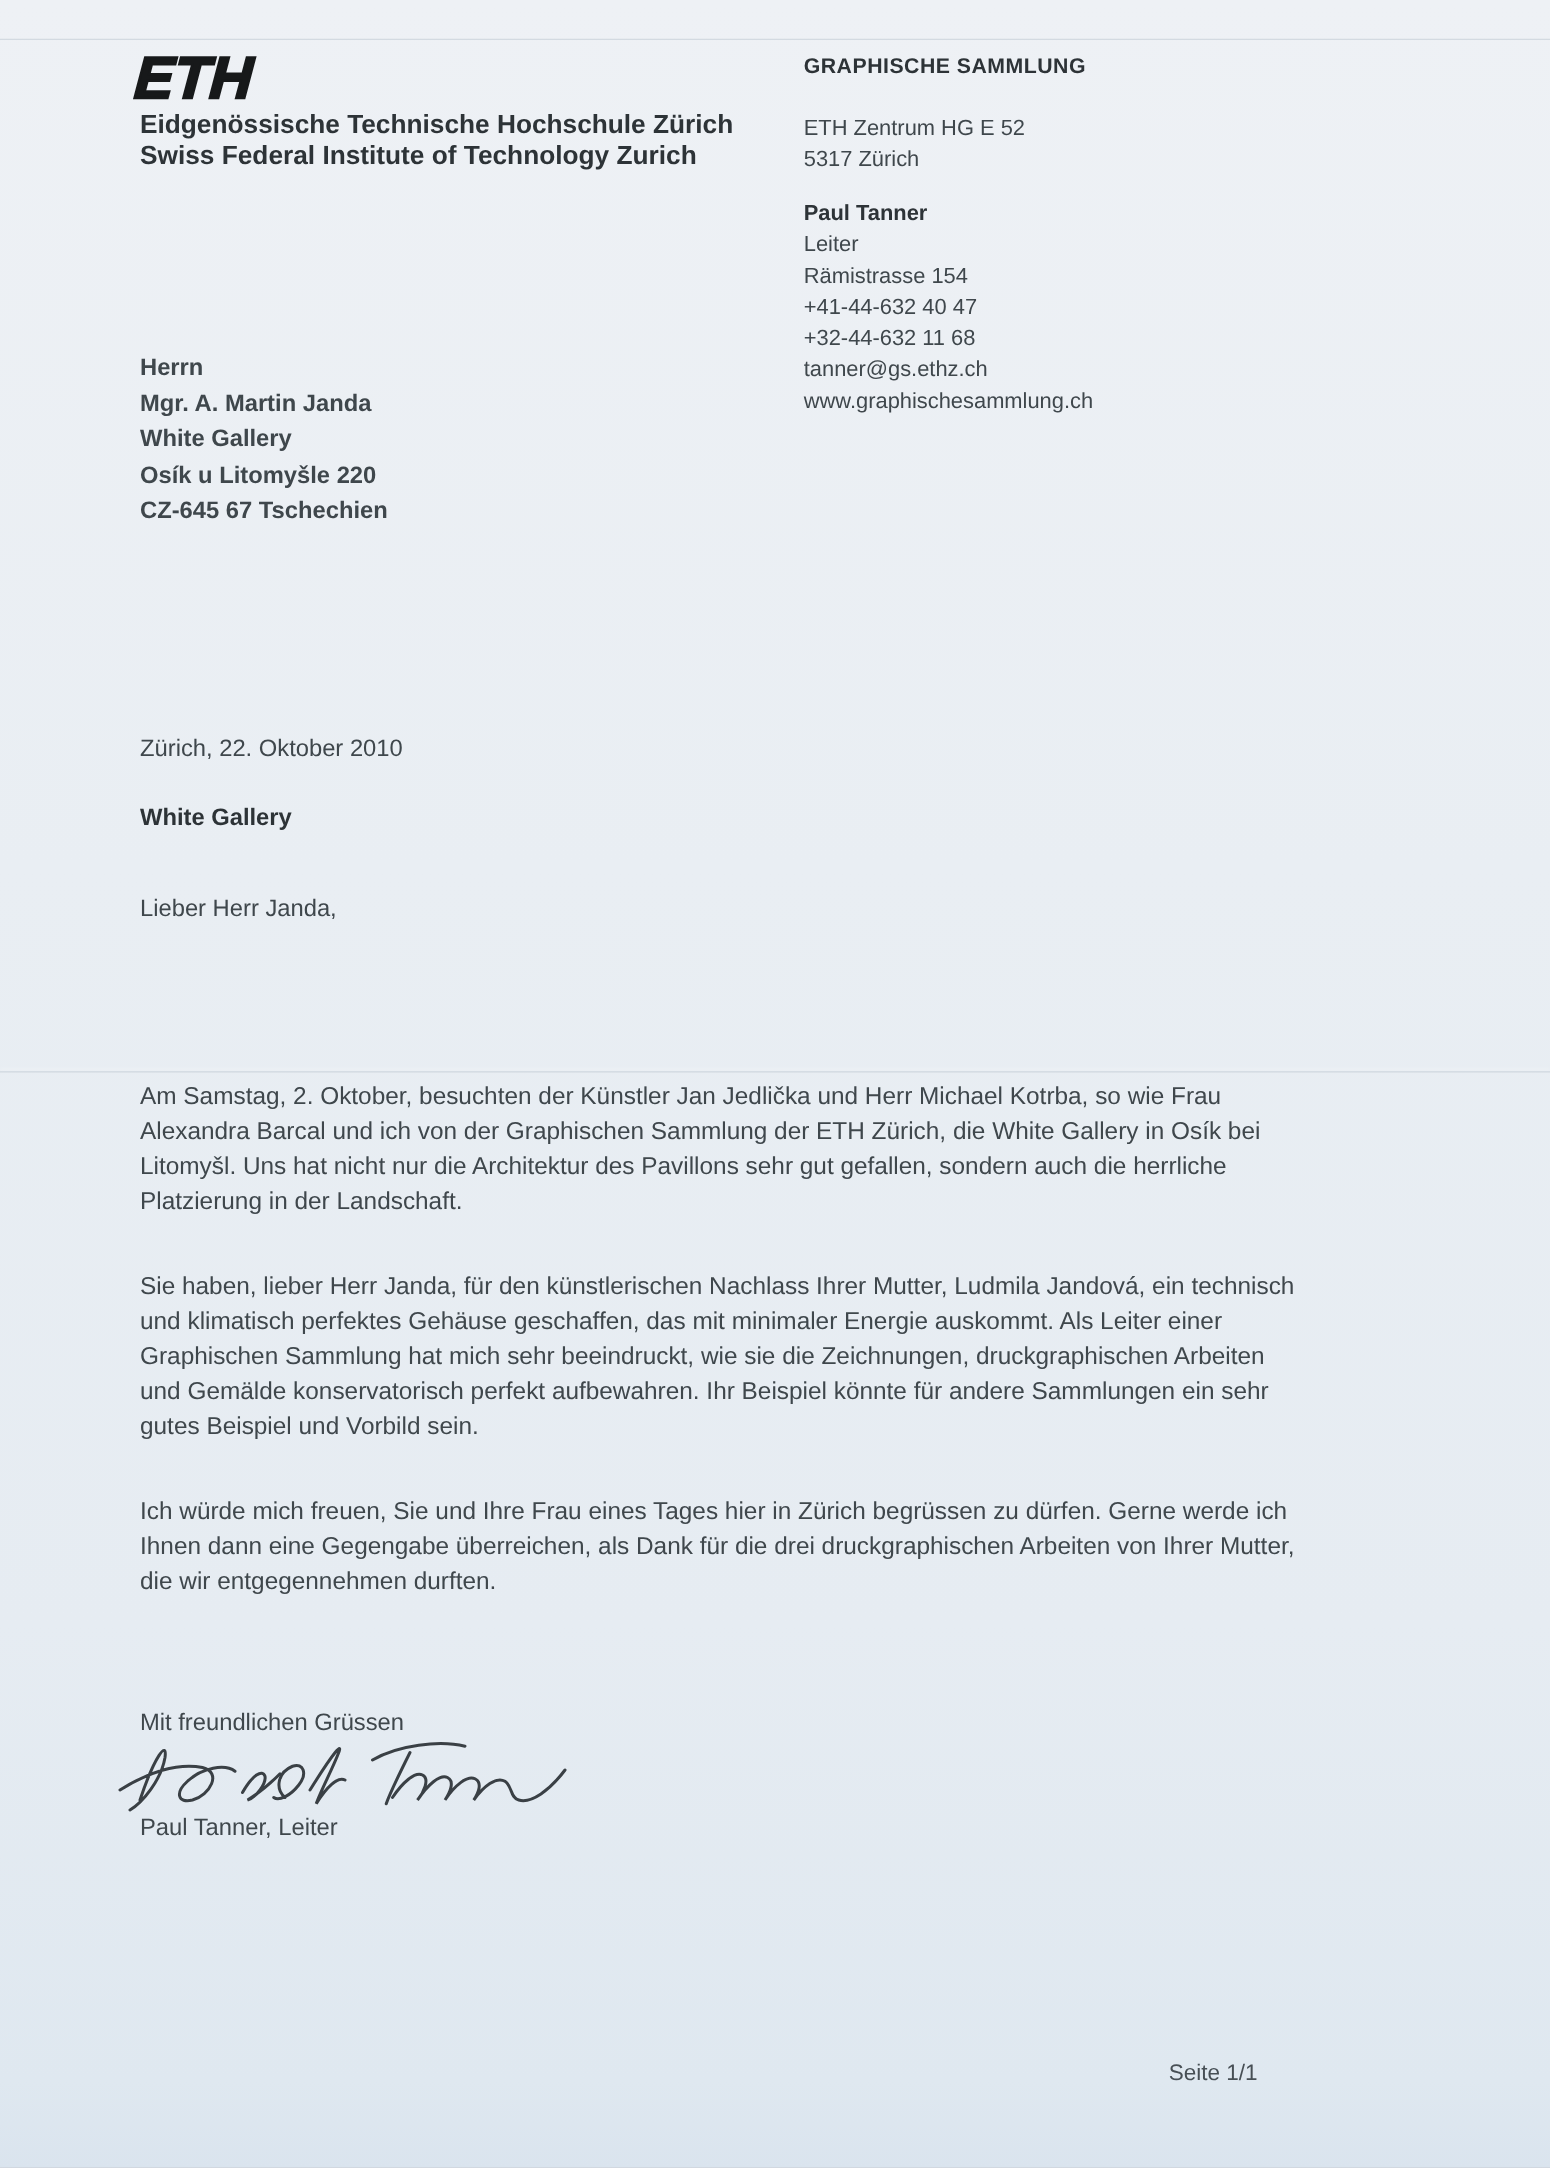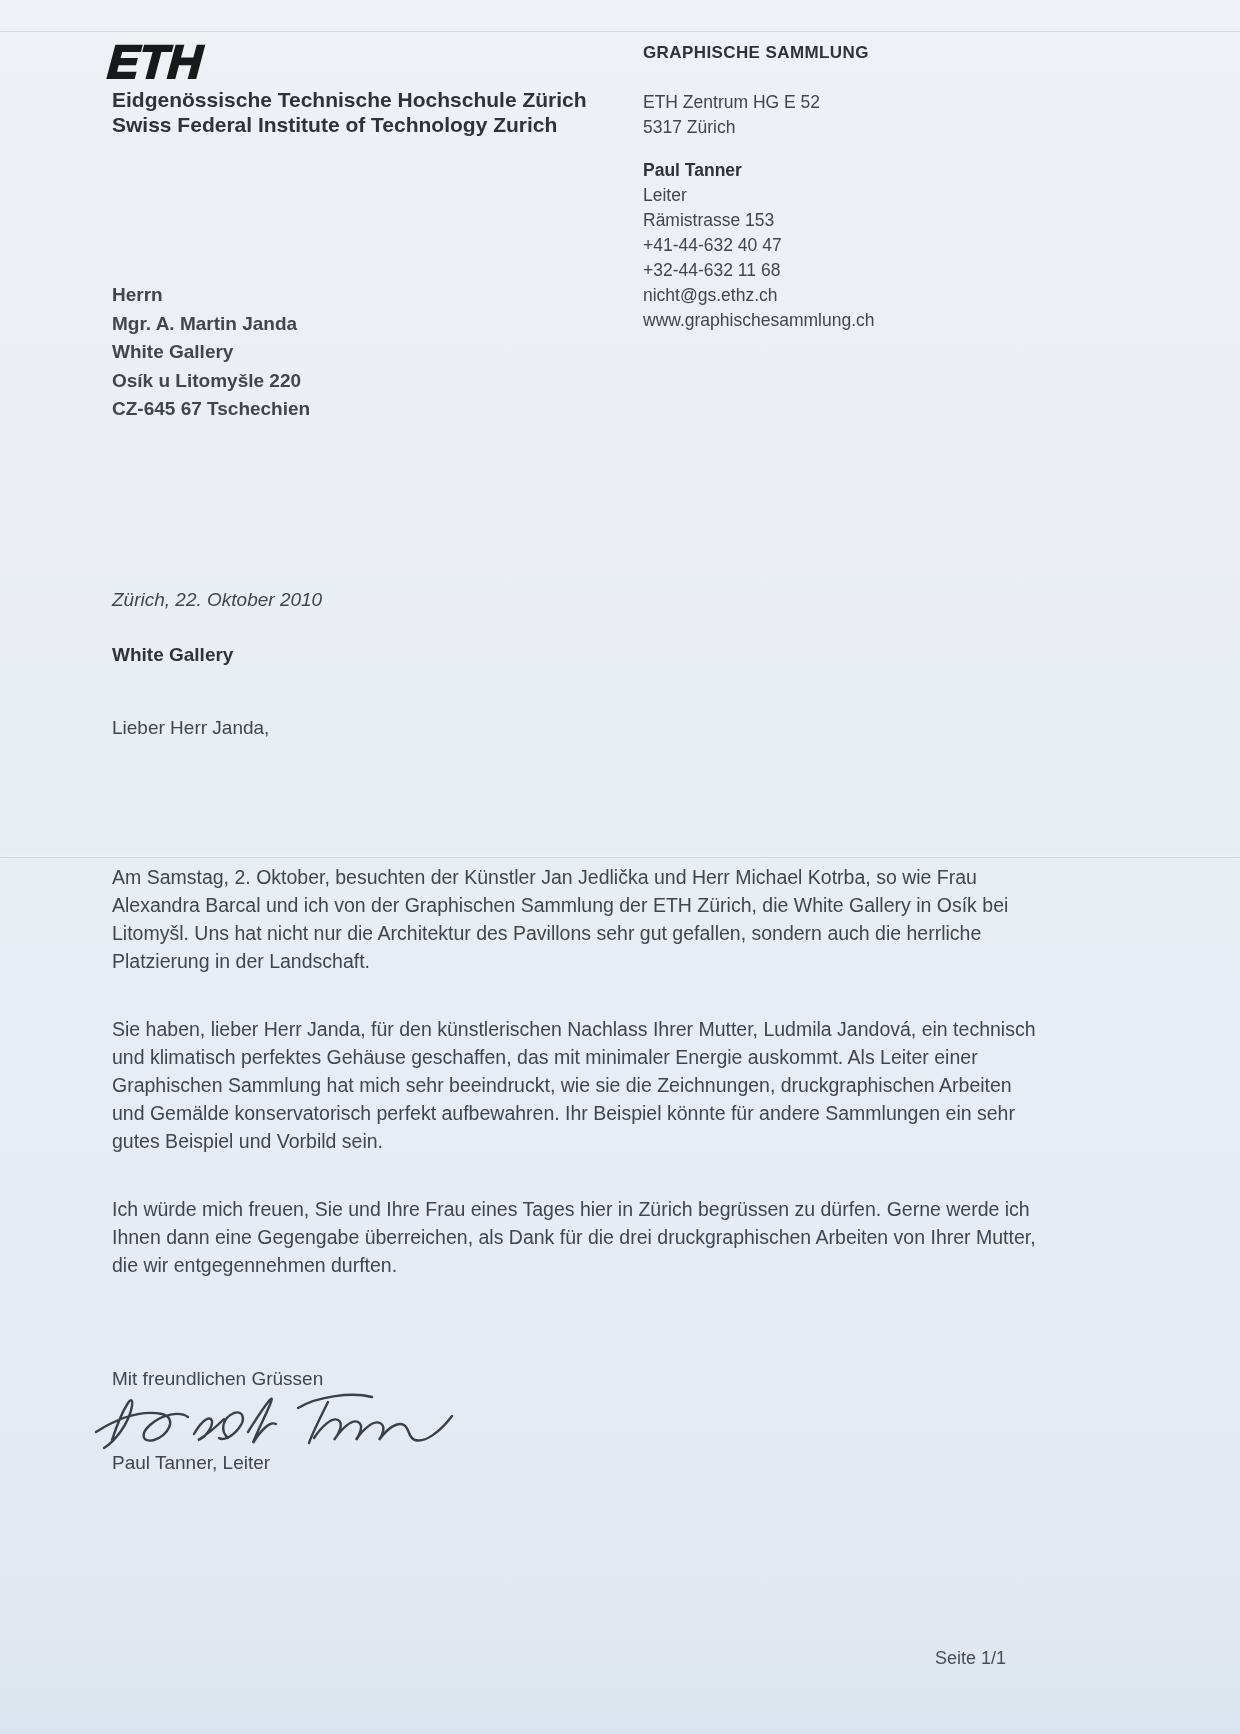--- a/index.html
+++ b/index.html
@@ -41,21 +41,21 @@
   .contact {
     position:absolute; left:643px; top:158px;
     font-size:17.5px; line-height:25px;
   }
   .contact .bold { font-weight:bold; color:#2d3337; }
 
   .recipient {
     position:absolute; left:112px; top:281px;
     font-size:19px; line-height:28.5px;font-weight:bold;
   }
-  .dateline { position:absolute; left:112px; top:589px; font-size:19px;font-style:italic; }
+  .dateline { position:absolute; left:112px; top:589px; font-size:19px; }
   .subject  { position:absolute; left:112px; top:644px; font-size:19px; font-weight:bold; color:#2d3337; }
   .greeting { position:absolute; left:112px; top:717px; font-size:19px; }
 
   .body-text {
     position:absolute; left:112px; top:851px; width:935px;
     font-size:19.5px; line-height:28px;
   }
   .body-text p { margin:12px 0 40px 0; }
 
   .closing  { position:absolute; left:112px; top:1368px; font-size:19px; }
@@ -86,24 +86,24 @@
   <div class="dept-name">GRAPHISCHE SAMMLUNG</div>
 
   <div class="dept-addr">
     <div>ETH Zentrum HG E 52</div>
     <div>5317 Zürich</div>
   </div>
 
   <div class="contact">
     <div class="bold">Paul Tanner</div>
     <div>Leiter</div>
-    <div>Rämistrasse 153</div>
+    <div>Rämistrasse 154</div>
     <div>+41-44-632 40 47</div>
     <div>+32-44-632 11 68</div>
-    <div>nicht@gs.ethz.ch</div>
+    <div>tanner@gs.ethz.ch</div>
     <div>www.graphischesammlung.ch</div>
   </div>
 
   <div class="recipient">
     <div>Herrn</div>
     <div>Mgr. A. Martin Janda</div>
     <div>White Gallery</div>
     <div>Osík u Litomyšle 220</div>
     <div>CZ-645 67 Tschechien</div>
   </div>

